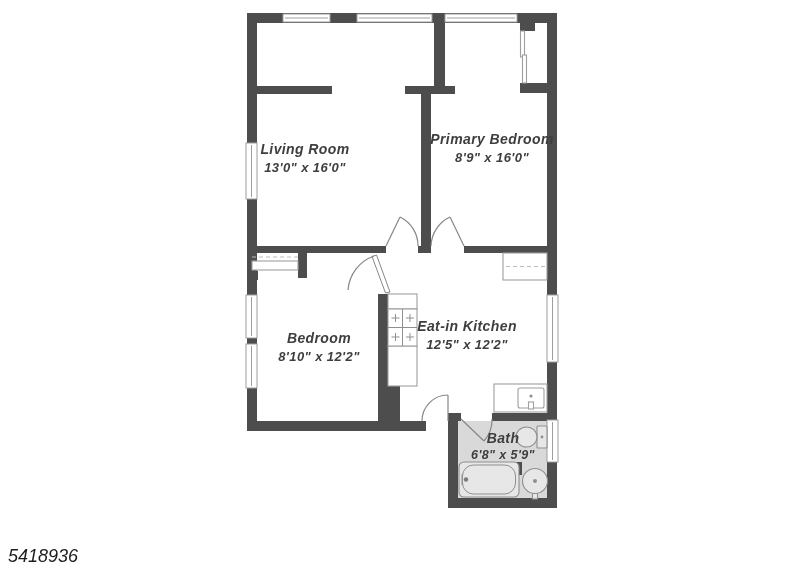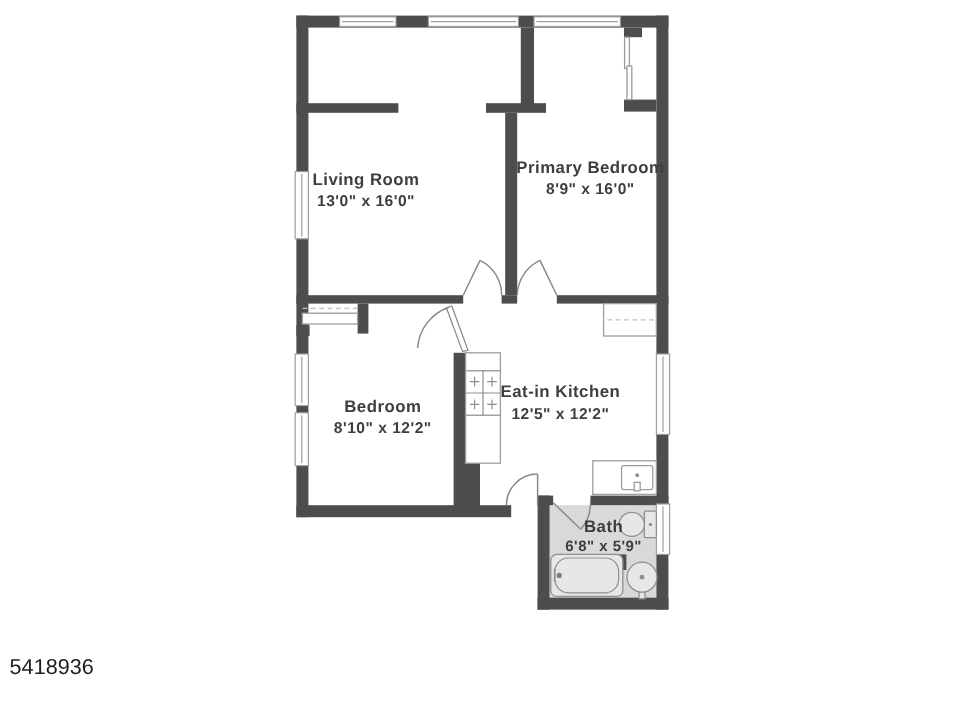--- a/index.html
+++ b/index.html
@@ -1,17 +1,17 @@
 <!DOCTYPE html>
 <html style="--wall: #4d4d4d; --bathfloor: #d9d9d9; --fixture: #9e9e9e; --label: #3e3e3e; --idtext: #1c1c1c; --bg: #ffffff;"><head>
 <meta charset="utf-8">
 <style>
   html,body{margin:0;padding:0;background:#fff;}
   .canvas{position:relative;width:635px;height:584px;background:var(--bg,#fff);overflow:hidden;
-          font-family:"Liberation Sans",sans-serif;}
+          font-family:"Liberation Sans",sans-serif;font-style:italic;}
   svg{display:block;}
   .wall{fill:var(--wall,#4d4d4d);}
   .win-frame{fill:#ffffff;stroke:var(--fixture,#9e9e9e);stroke-width:1;}
   .win-line{stroke:var(--fixture,#9e9e9e);stroke-width:1;fill:none;}
   .fixture{fill:#ffffff;stroke:var(--fixture,#9e9e9e);stroke-width:1.1;}
   .fixture-gray{fill:#e7e7e7;stroke:#8f8f8f;stroke-width:1.1;}
   .fixture-detail{stroke:#8f8f8f;stroke-width:1;fill:none;}
   .dashed{stroke:#bdbdbd;stroke-width:1;stroke-dasharray:4 3;fill:none;}
   .door{stroke:#878787;stroke-width:1.2;fill:none;}
   .door-leaf{fill:#ffffff;stroke:#878787;stroke-width:1;}

